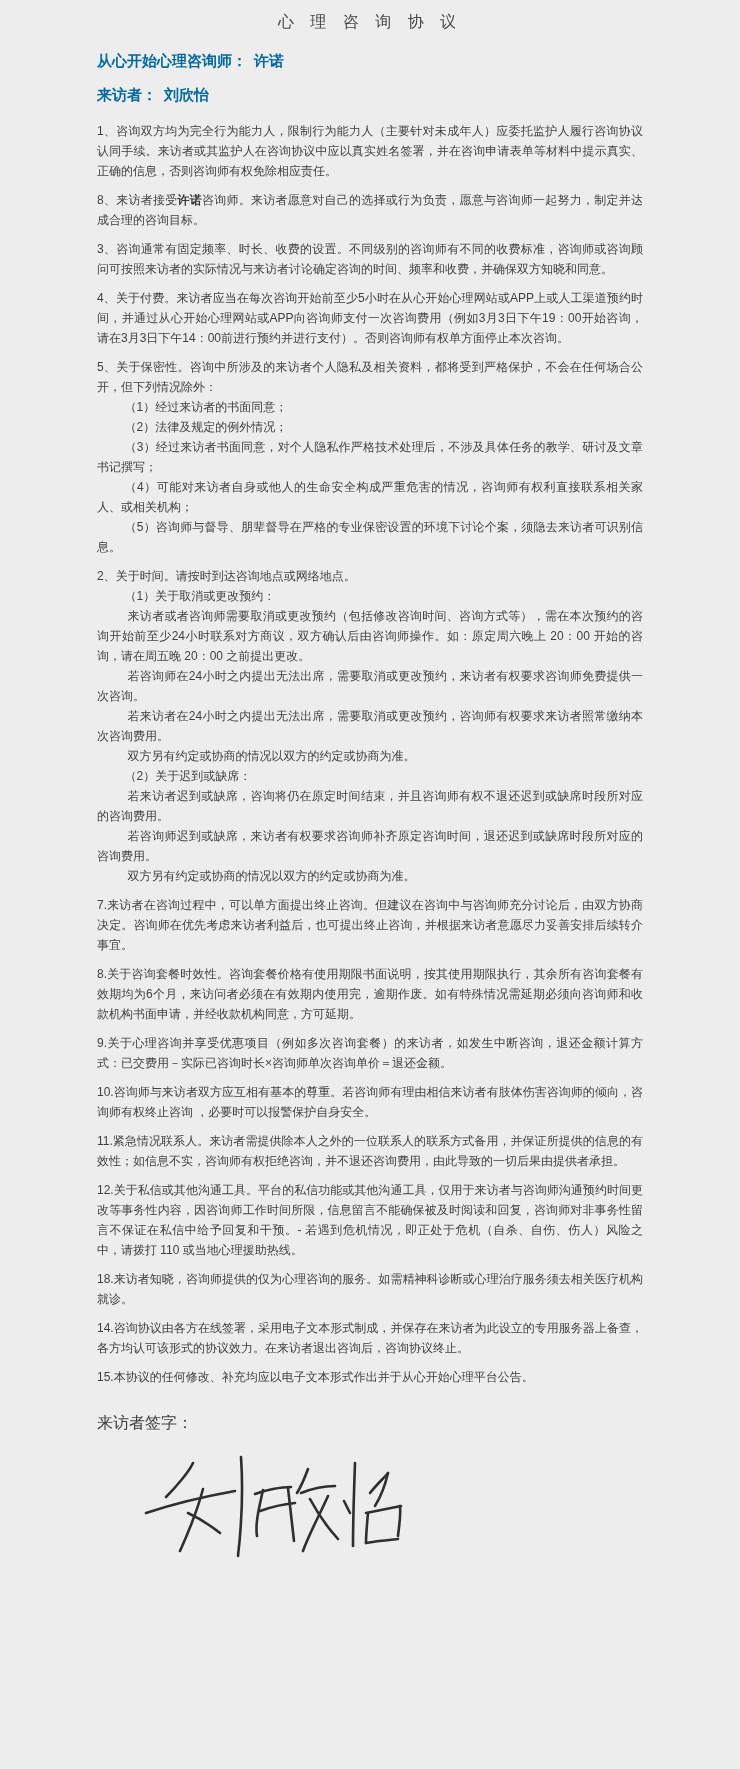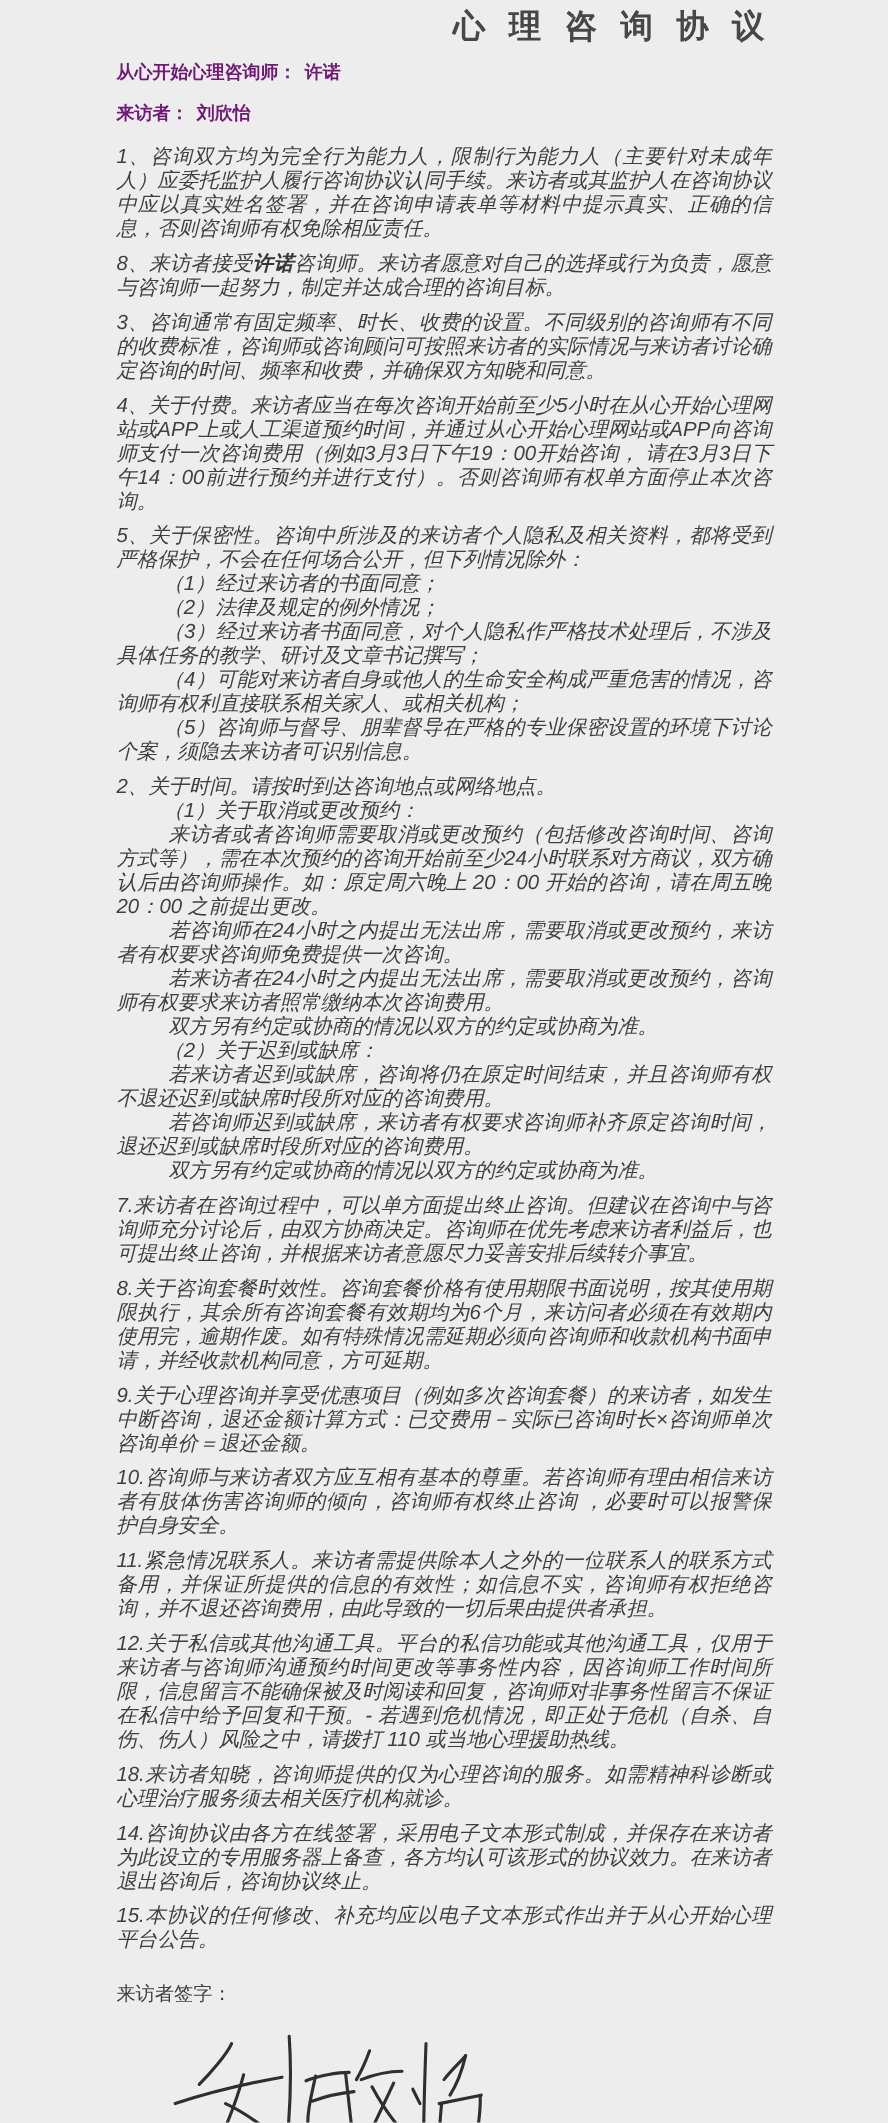--- a/index.html
+++ b/index.html
@@ -15,44 +15,43 @@
     background: #ededed;
     overflow: hidden;
     position: relative;
   }
   .doc {
     width: 546px;
     margin: 0 auto;
     padding-top: 7px;
   }
   .title {
-    text-align: right;
-    font-size: 27px;
+    text-align: center;
+    font-size: 16px;
     line-height: 30px;
-    font-weight: 700;
+    font-weight: 400;
     color: #474747;
     letter-spacing: 6px;
     margin: 0 0 14px 0;
   }
   .party-line {
     font-size: 15px;
     line-height: 20px;
     font-weight: bold;
-    color: #701a75;
+    color: #0369a1;
     margin: 14px 0;
   }
   .party-line .name { margin-left: 7px; }
   .clauses { margin-top: 16px; }
   .clause {
-    font-size: 17px;
+    font-size: 12px;
     line-height: 20px;
     text-align: justify;
     margin: 0 0 9px 0;
     color: #3f3f3f;
-    font-style: italic;
   }
   .block { text-indent: 0; }
   .block.ind1 { text-indent: 2.3em; }
   .block.ind2 { text-indent: 2.55em; }
   .bold { font-weight: bold; color: #383838; }
   .sign-label {
     font-size: 16px;
     line-height: 20px;
     margin-top: 26px;
     color: #3f3f3f;

